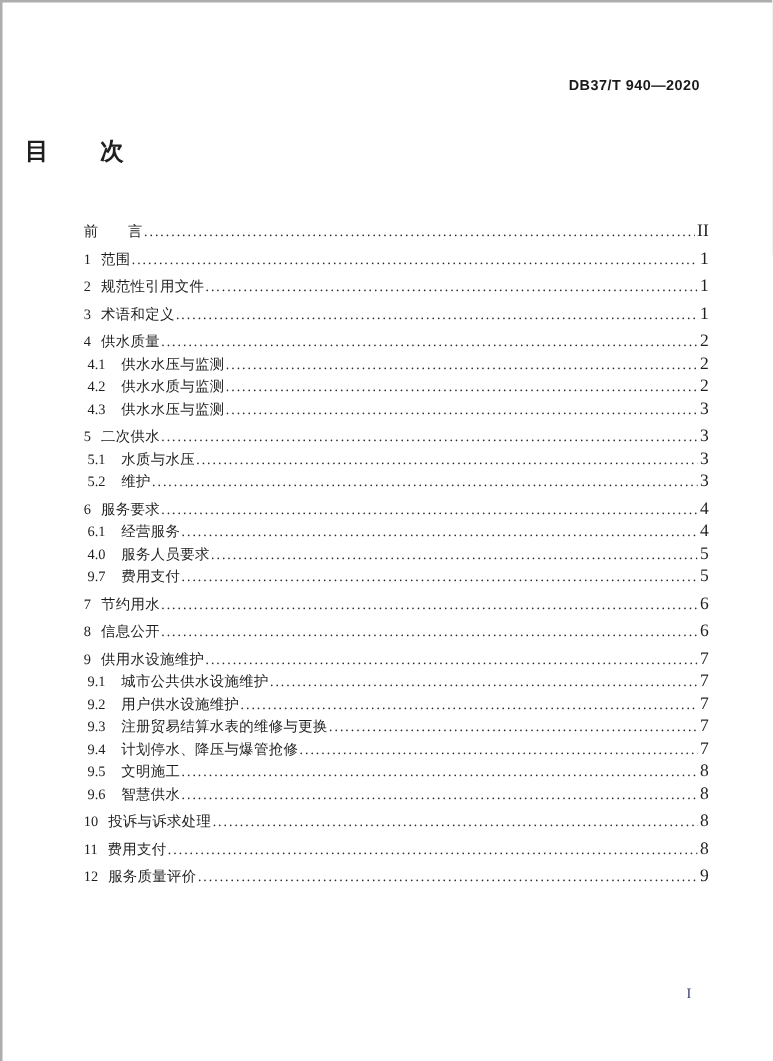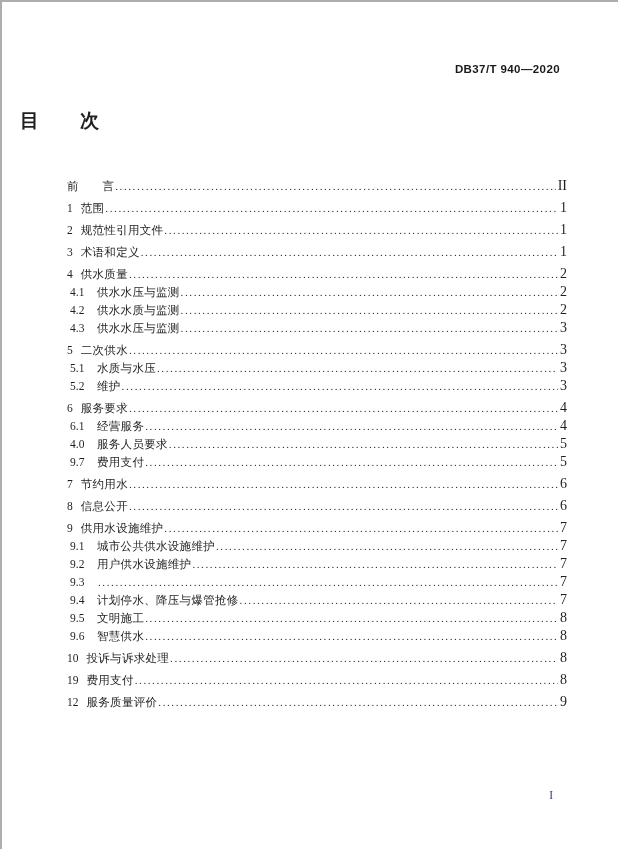--- a/index.html
+++ b/index.html
@@ -219,20 +219,21 @@
         <span class="page-num">7</span>
       </div>
       <div class="row sub">
         <span class="num">9.2</span>
         <span class="label">用户供水设施维护</span>
         <span class="leader"></span>
         <span class="page-num">7</span>
       </div>
       <div class="row sub">
         <span class="num">9.3</span>
+        <span class="label">注册贸易结算水表的维修与更换</span>
         <span class="leader"></span>
         <span class="page-num">7</span>
       </div>
       <div class="row sub">
         <span class="num">9.4</span>
         <span class="label">计划停水、降压与爆管抢修</span>
         <span class="leader"></span>
         <span class="page-num">7</span>
       </div>
       <div class="row sub">
@@ -247,21 +248,21 @@
         <span class="leader"></span>
         <span class="page-num">8</span>
       </div>
       <div class="row l1">
         <span class="num">10</span>
         <span class="label">投诉与诉求处理</span>
         <span class="leader"></span>
         <span class="page-num">8</span>
       </div>
       <div class="row l1">
-        <span class="num">19</span>
+        <span class="num">11</span>
         <span class="label">费用支付</span>
         <span class="leader"></span>
         <span class="page-num">8</span>
       </div>
       <div class="row l1">
         <span class="num">12</span>
         <span class="label">服务质量评价</span>
         <span class="leader"></span>
         <span class="page-num">9</span>
       </div>

